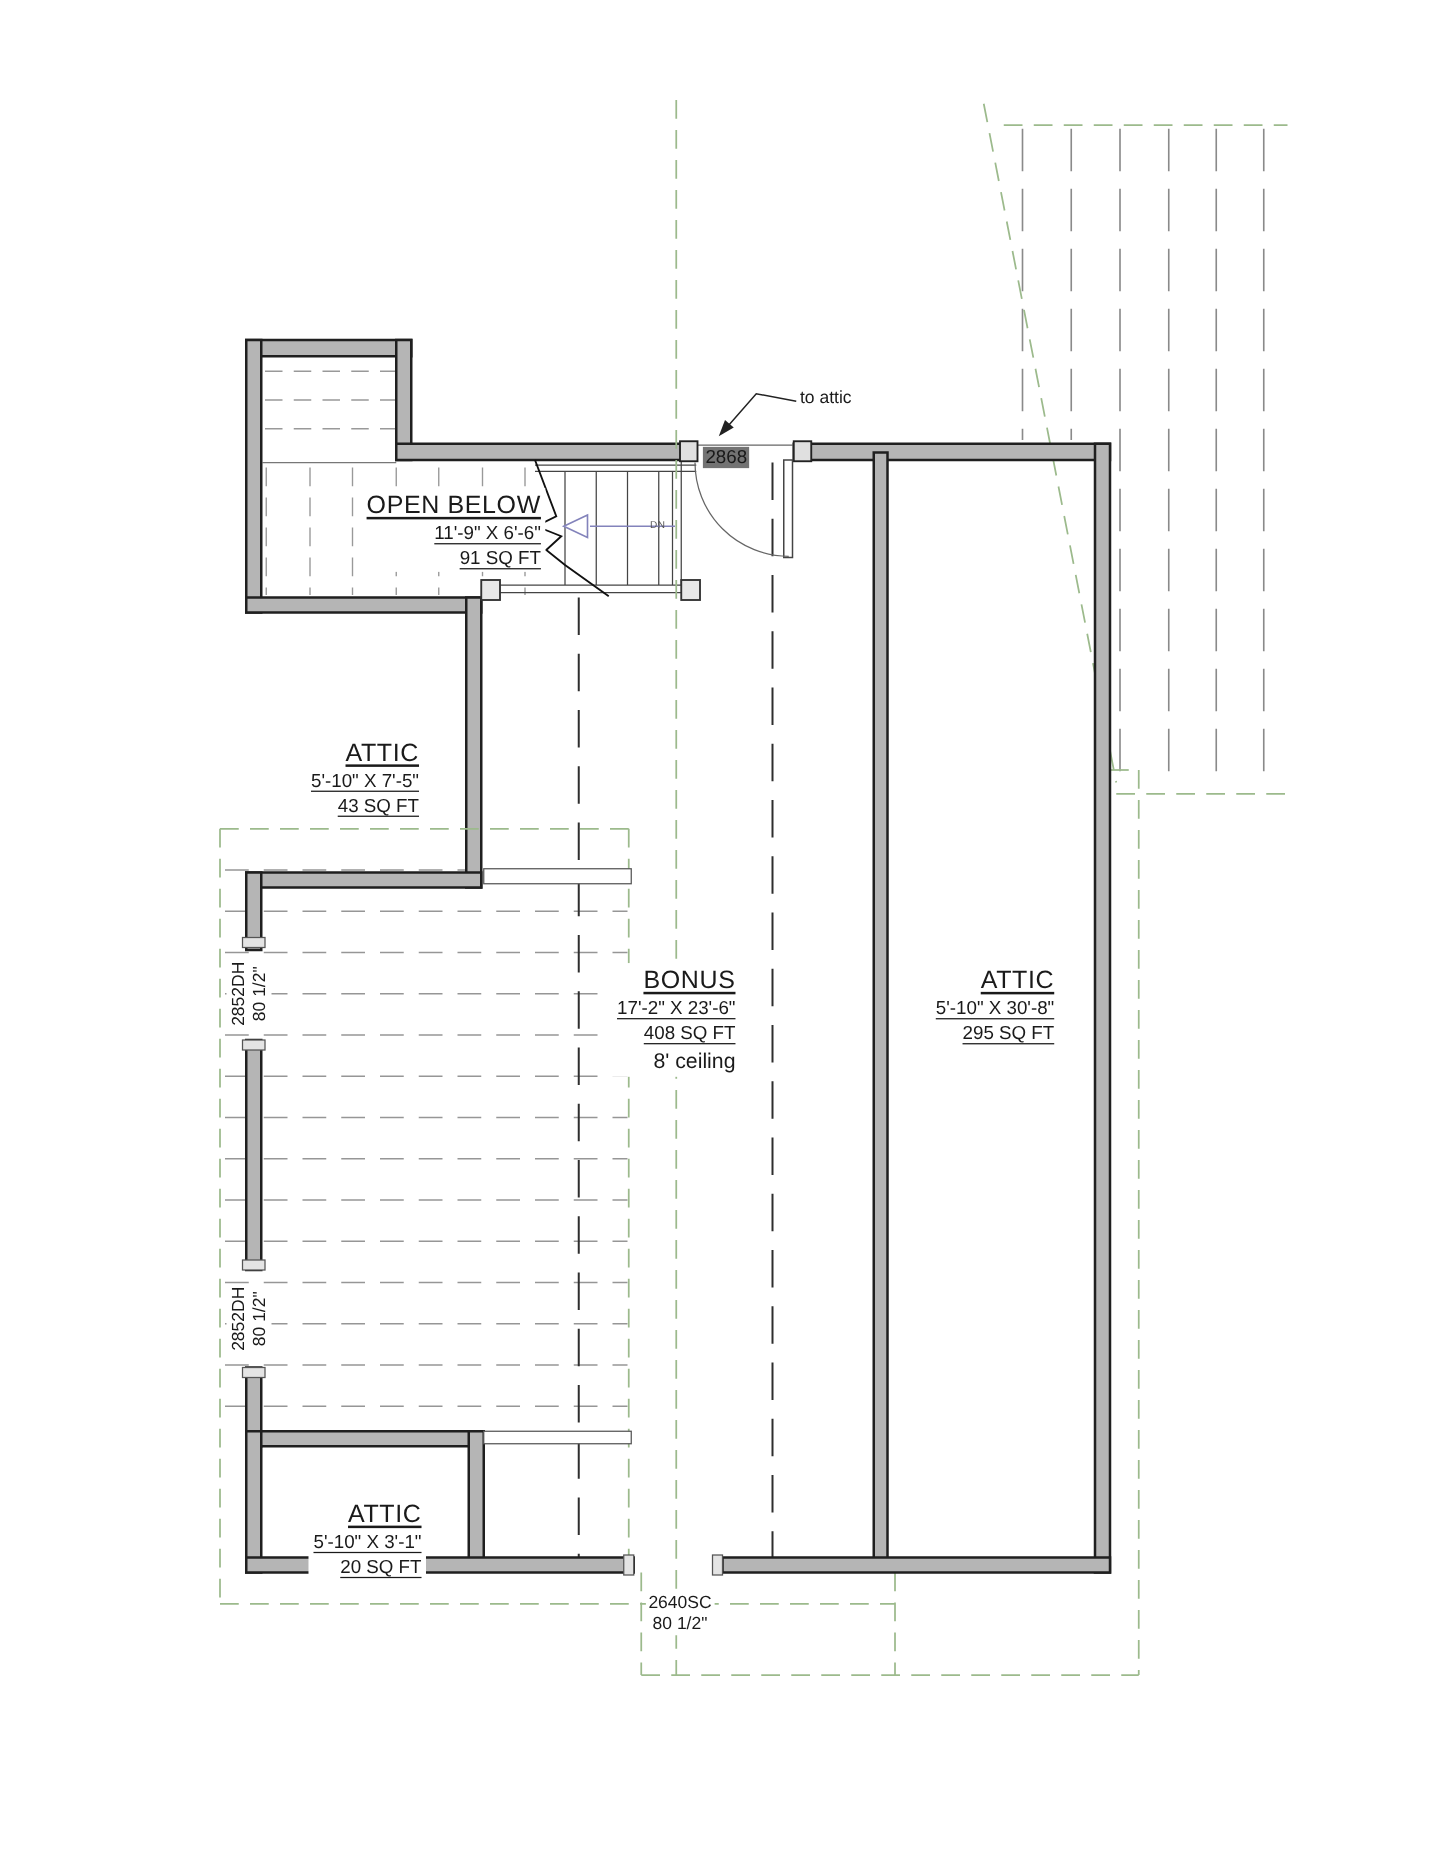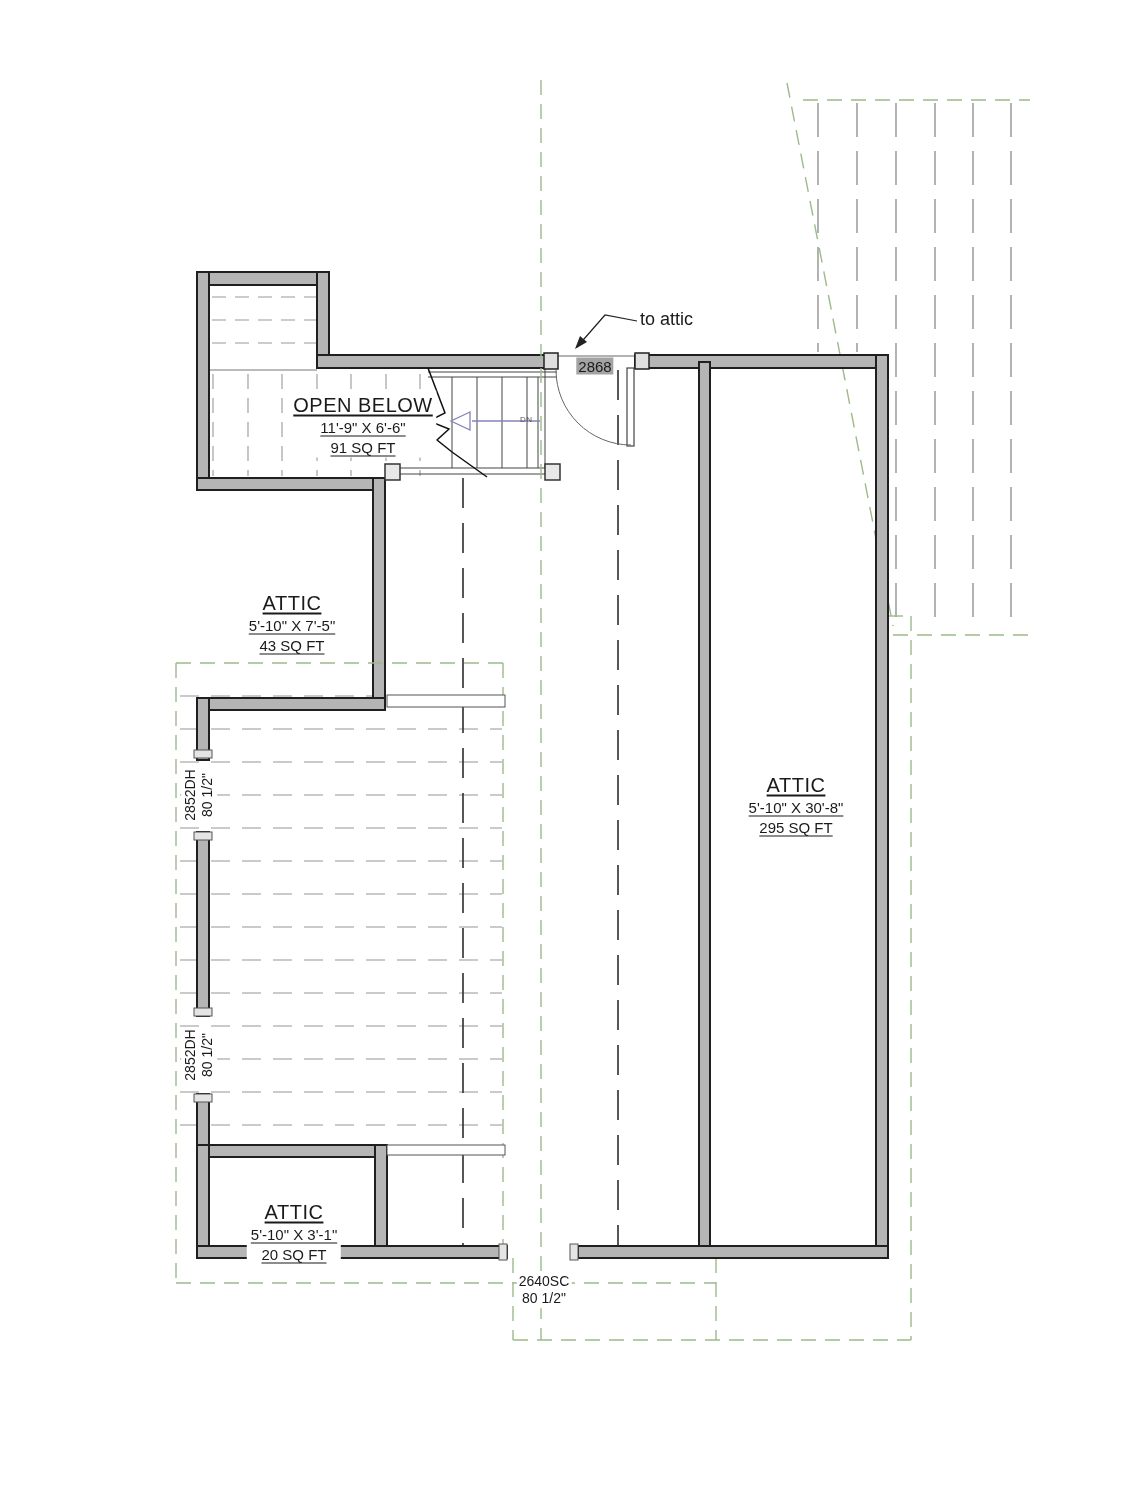--- a/index.html
+++ b/index.html
@@ -1,26 +1,26 @@
 <!DOCTYPE html>
 <html><head>
 <meta charset="utf-8">
 <style>
   html,body{margin:0;padding:0;background:#ffffff;}
   #plan{position:relative;width:1148px;height:1497px;background:#fff;overflow:hidden;
         font-family:"Liberation Sans", sans-serif;color:#1a1a1a;}
   #plan svg{position:absolute;left:0;top:0;}
   .room-label{position:absolute;transform:translate(-50%,-50%);background:#fff;
-              text-align:center;padding:1px 4px;line-height:1.3;white-space:nowrap;}
+              text-align:right;padding:1px 4px;line-height:1.3;white-space:nowrap;}
   .rl-title{font-size:20px;text-decoration:underline;text-underline-offset:3px;letter-spacing:.5px;}
   .rl-dims,.rl-area{font-size:15px;text-decoration:underline;text-underline-offset:3px;}
   .rl-ceiling{font-size:17px;margin-top:2px;}
   .ann{position:absolute;white-space:nowrap;}
-  .ann-toattic{left:640px;top:309px;font-size:18px;}
-  .ann-2868{left:595px;top:366px;transform:translate(-50%,-50%);font-size:15px;background:#a3a3a3;padding:0 2px;}
+  .ann-toattic{left:640px;top:309px;font-size:14px;}
+  .ann-2868{left:581px;top:366px;transform:translate(-50%,-50%);font-size:15px;background:#737373;padding:0 2px;}
   .ann-dn{left:508px;top:415px;font-size:8px;color:#555;letter-spacing:.5px;padding-left:12px;}
   .win-label{position:absolute;background:#fff;text-align:center;font-size:14px;line-height:1.2;padding:1px 2px;}
   .win-vert{transform:translate(-50%,-50%) rotate(-90deg);}
   .win-horz{transform:translate(-50%,-50%);}
 </style>
 </head>
 <body>
 
 <div id="plan">
 
@@ -170,20 +170,26 @@
     <div class="rl-dims">11'-9" X 6'-6"</div>
     <div class="rl-area">91 SQ FT</div>
   </div>
 
   <div class="room-label" style="left:292px;top:622px;">
     <div class="rl-title">ATTIC</div>
     <div class="rl-dims">5'-10" X 7'-5"</div>
     <div class="rl-area">43 SQ FT</div>
   </div>
 
+  <div class="room-label" style="left:541px;top:816px;">
+    <div class="rl-title">BONUS</div>
+    <div class="rl-dims">17'-2" X 23'-6"</div>
+    <div class="rl-area">408 SQ FT</div>
+    <div class="rl-ceiling">8' ceiling</div>
+  </div>
 
   <div class="room-label" style="left:796px;top:804px;">
     <div class="rl-title">ATTIC</div>
     <div class="rl-dims">5'-10" X 30'-8"</div>
     <div class="rl-area">295 SQ FT</div>
   </div>
 
   <div class="room-label" style="left:294px;top:1231px;">
     <div class="rl-title">ATTIC</div>
     <div class="rl-dims">5'-10" X 3'-1"</div>

